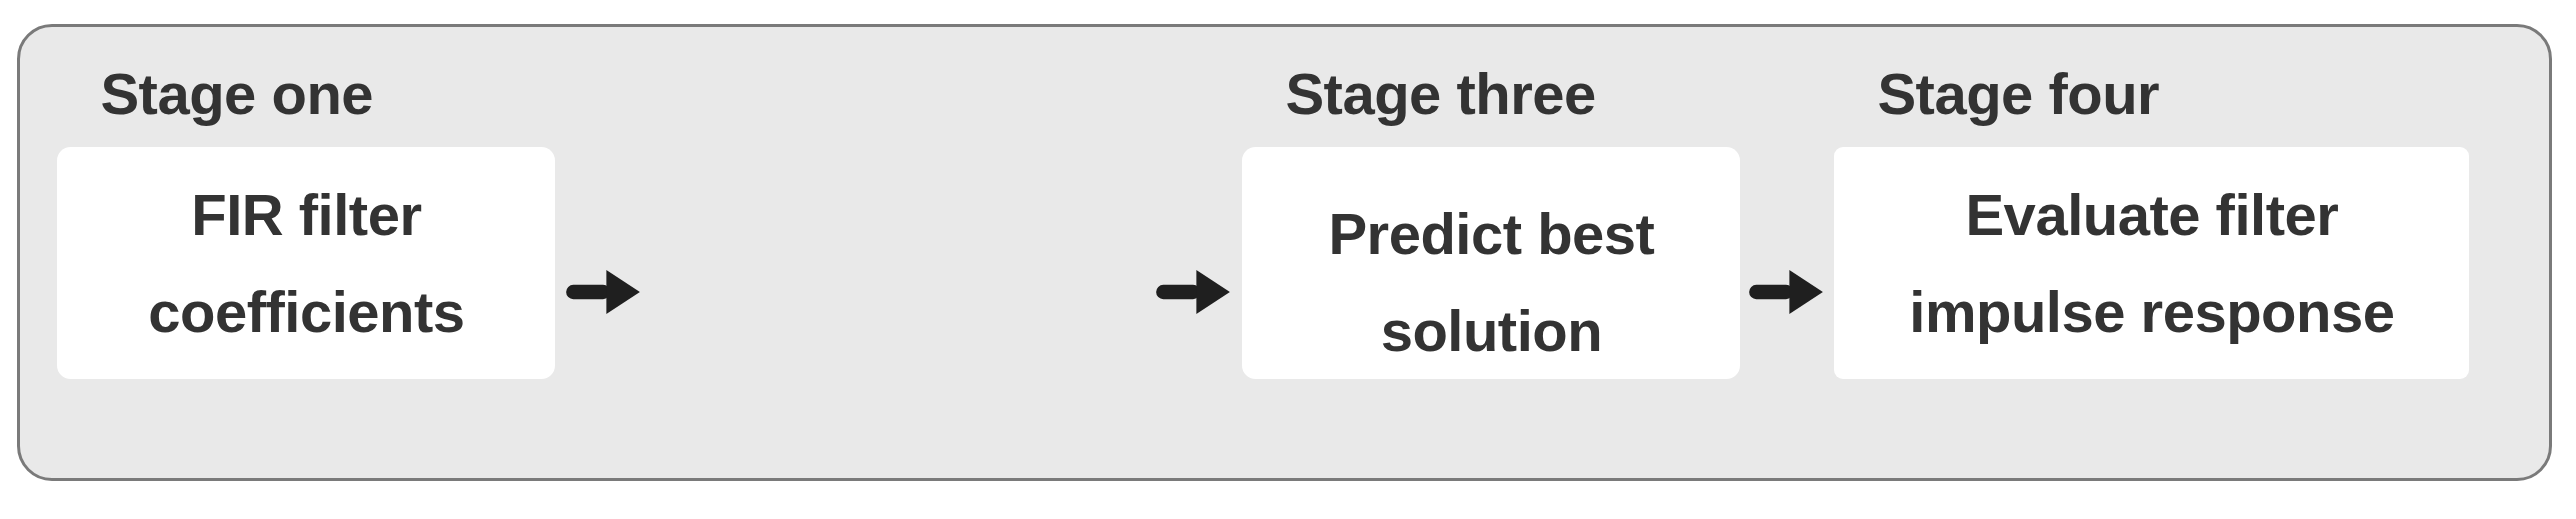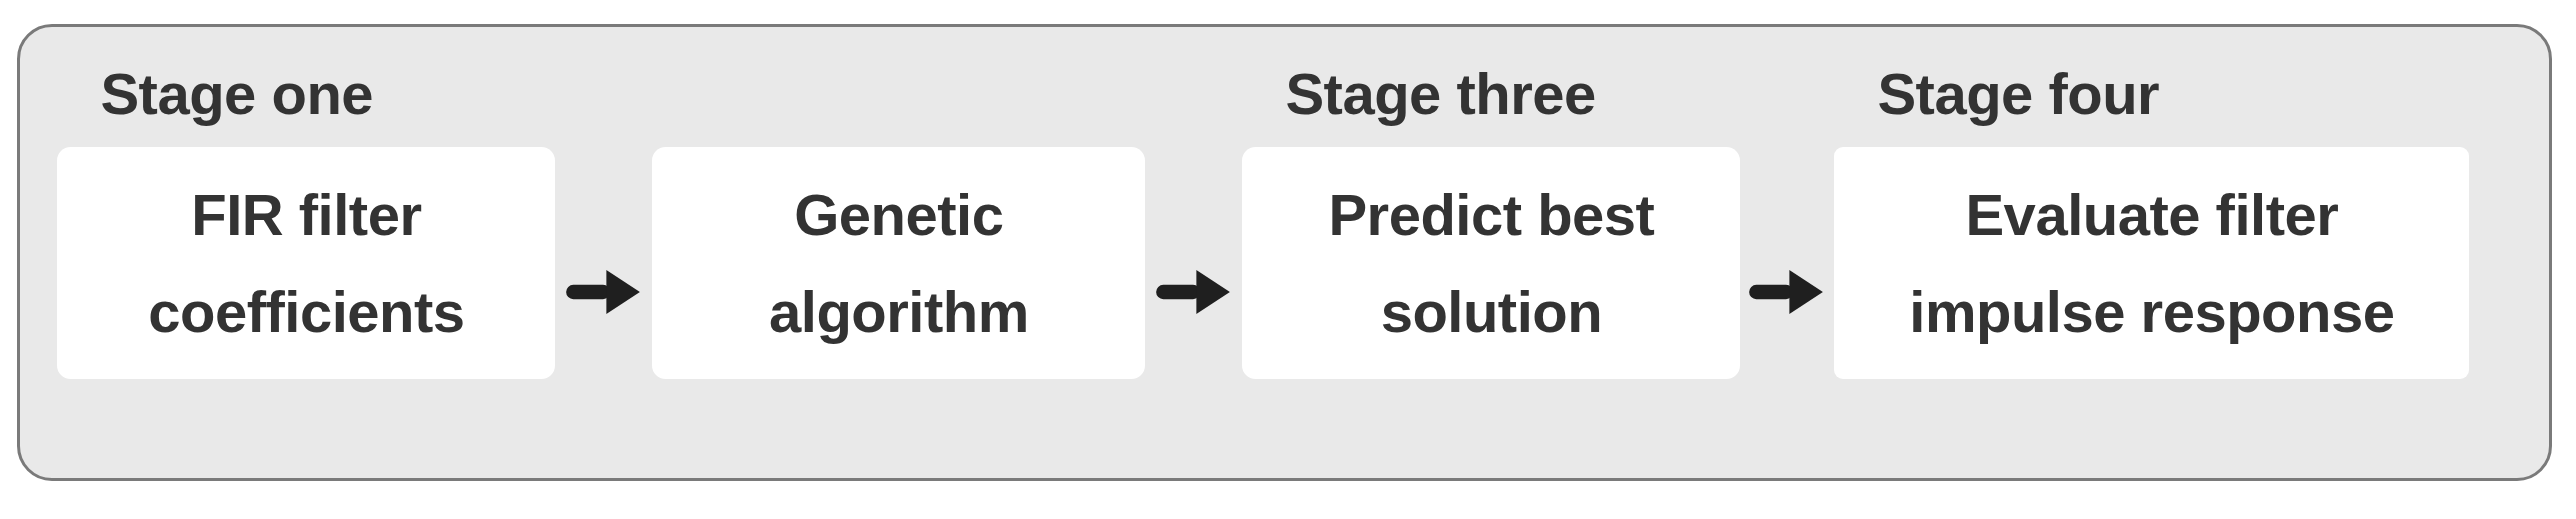--- a/index.html
+++ b/index.html
@@ -64,43 +64,39 @@
     height: 46px;
     color: var(--arrow, #1f1f1f);
   }
   
   .pos-t1 { left: 80px;   width: 498px; }
   .pos-t2 { left: 675px;  width: 493px; }
   .pos-t3 { left: 1265px; width: 498px; }
   .pos-t4 { left: 1857px; width: 635px; }
   .pos-b1 { left: 37px;   width: 498px; }
   .pos-b2 { left: 632px;  width: 493px; }
-  .pos-b3 { left: 1222px; width: 498px; }
+  .pos-b3 { left: 1222px; width: 498px; align-items: flex-end; }
   .pos-b4 { left: 1814px; width: 635px; border-radius: 9px; }
   .pos-a1 { left: 546px; }
   .pos-a2 { left: 1136px; }
   .pos-a3 { left: 1729px; }
 </style>
 </head>
 <body>
 
 <div class="canvas">
   <div class="panel">
 
     <div class="stage-title pos-t1">Stage one</div>
     <div class="stage-title pos-t3">Stage three</div>
     <div class="stage-title pos-t4">Stage four</div>
 
     <div class="stage-box pos-b1">
       <span class="stage-label">FIR filter
 coefficients</span>
-    </div>
-    <div class="stage-box pos-b2">
-      <span class="stage-label">Genetic
-algorithm</span>
     </div>
     <div class="stage-box pos-b3">
       <span class="stage-label">Predict best
 solution</span>
     </div>
     <div class="stage-box pos-b4">
       <span class="stage-label">Evaluate filter
 impulse response</span>
     </div>
 

